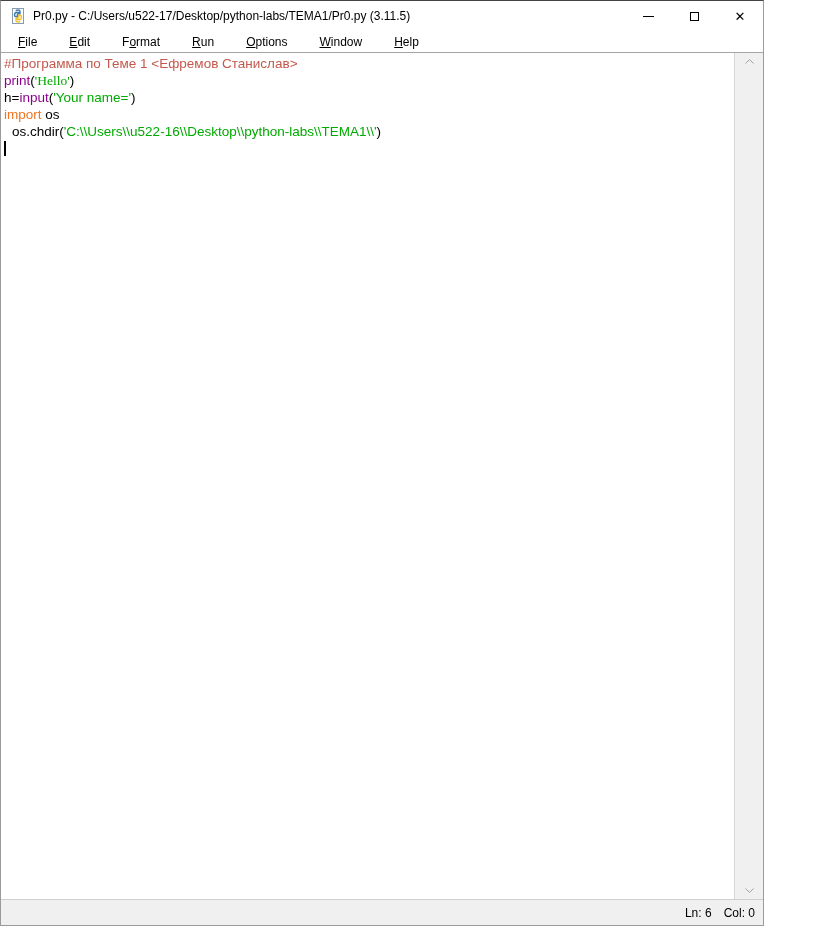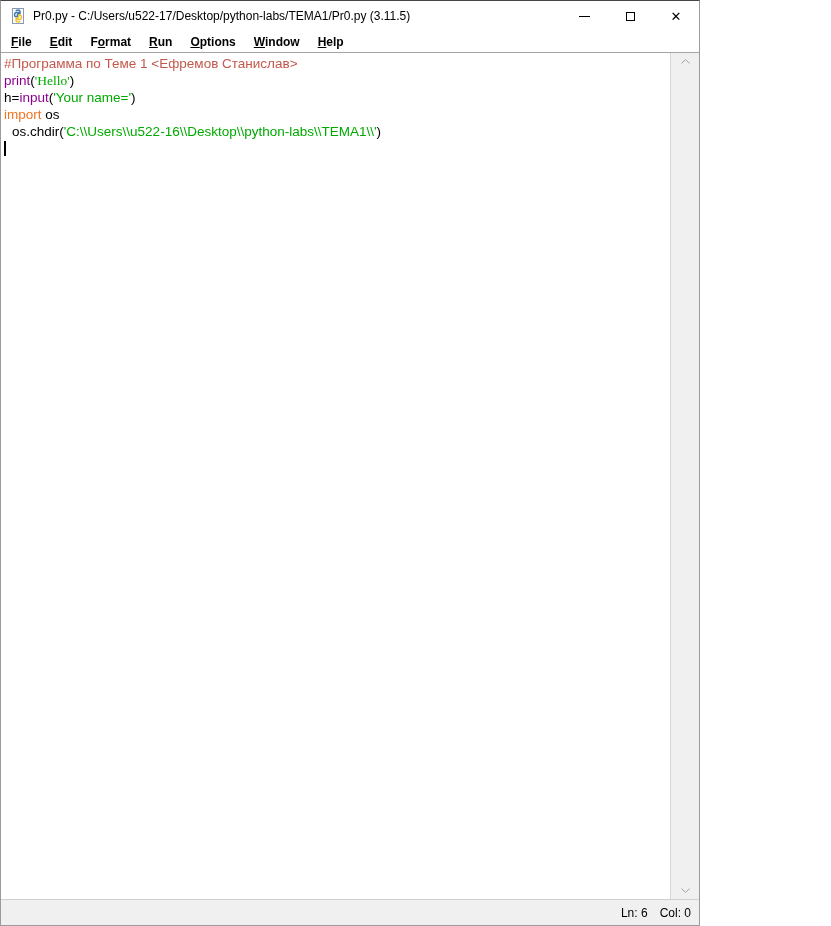--- a/index.html
+++ b/index.html
@@ -1,34 +1,34 @@
 <!DOCTYPE html>
 <html><head>
 <meta charset="utf-8">
 <style>
   * { margin:0; padding:0; box-sizing:border-box; }
   body { font-family:"Liberation Sans", sans-serif; background:#ffffff; }
   .window{
-    width:700px; height:926px;
+    width:764px; height:926px;
     border:1px solid #9b9b9b; border-top:1px solid #454545;
     display:flex; flex-direction:column; background:#4c1d95; overflow:hidden;
   }
   
   .titlebar{ flex:0 0 30px; display:flex; align-items:center; background:#fff; }
   .title-icon{ margin-left:9px; width:16px; height:16px; flex:0 0 16px; }
   .title-text{ margin-left:7px; font-size:12px; color:#000; white-space:nowrap; }
   .win-controls{ margin-left:auto; display:flex; height:100%; }
   .win-btn{ width:46px; height:100%; display:flex; align-items:center; justify-content:center; cursor:default; }
   .glyph-min{ width:11px; height:1px; background:#000; }
   .glyph-max{ width:9px; height:9px; border:1px solid #000; }
   .glyph-close{ font-size:13px; color:#000; line-height:1; }
   
   .menubar{ flex:0 0 22px; display:flex; align-items:center; background:#fff;
             border-bottom:1px solid #a5a5a5; font-size:12px; color:#000; padding-left:1px; }
-  .menu-item{ padding:2px 9px; white-space:nowrap;font-weight:bold; }
+  .menu-item{ padding:2px 16px; white-space:nowrap; }
   
   .main{ flex:1 1 auto; display:flex; min-height:0; }
   .code-area{ flex:1 1 auto; background:#fff; padding:2px 0 0 3px;
               font-size:13.5px; line-height:17px; overflow:hidden;
               font-family:"Liberation Sans", sans-serif; }
   .code-line{ white-space:pre; min-height:17px; }
   .caret{ display:inline-block; width:2px; height:15px; background:#000; vertical-align:-3px; }
   
   .scrollbar{ flex:0 0 29px; background:#f0f0f0; border-left:1px solid #d7d7d7;
               display:flex; flex-direction:column; justify-content:space-between; align-items:center; }

